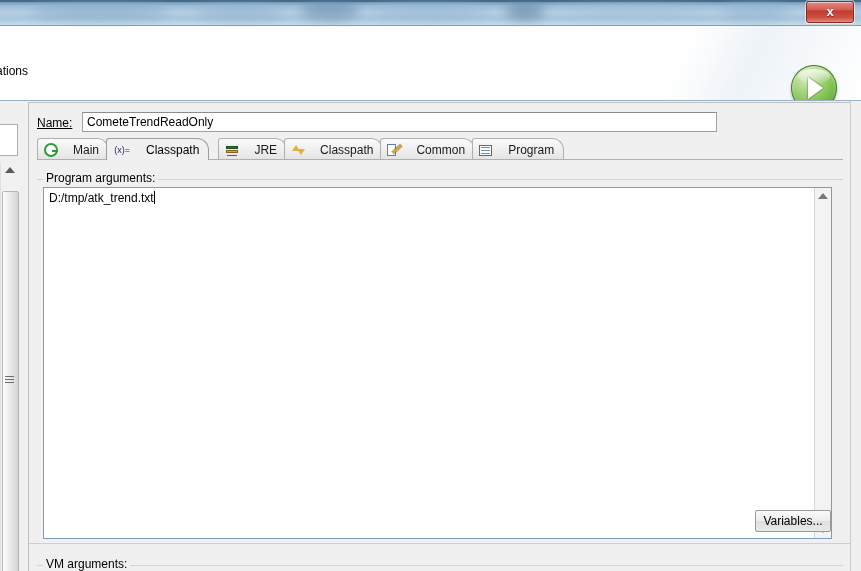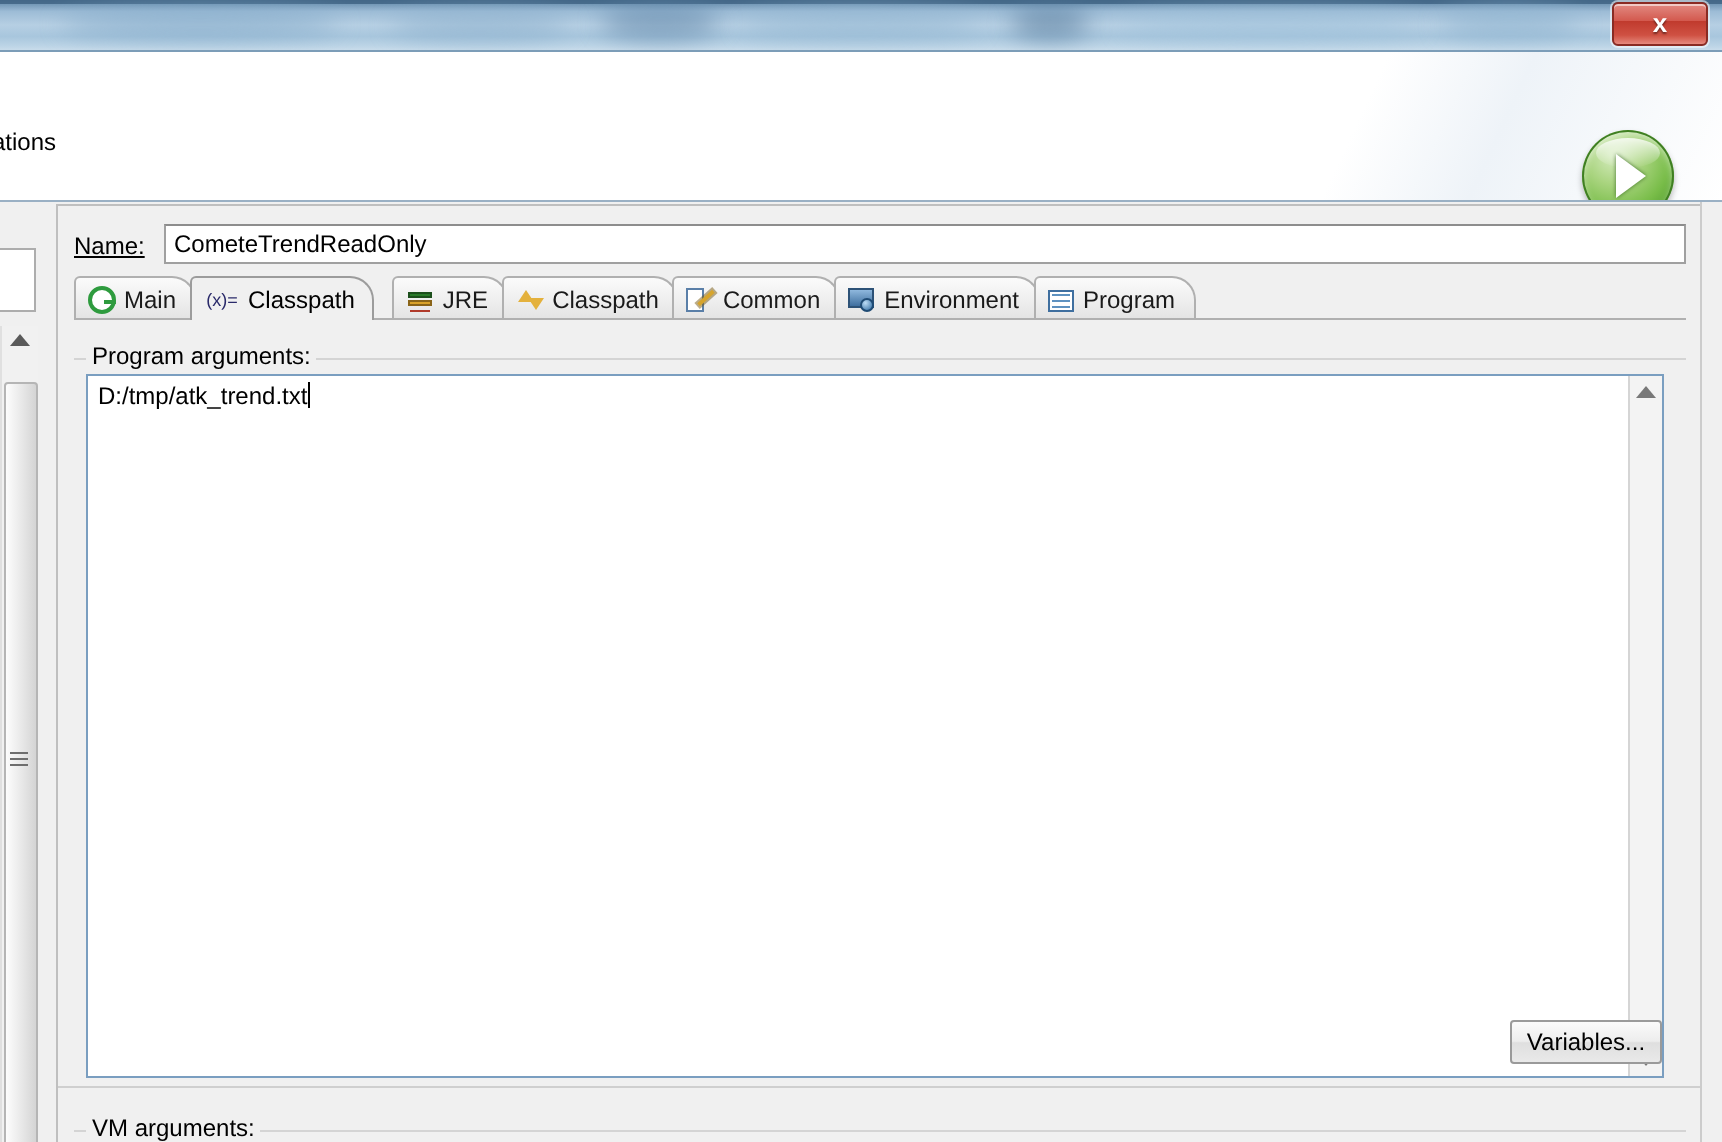--- a/index.html
+++ b/index.html
@@ -233,21 +233,21 @@
   .name-label {
     position: absolute;
     left: 0; top: 4px;
     font-size: 12px;
     white-space: nowrap;
     text-decoration: underline;
   }
   .name-input {
     position: absolute;
     left: 45px; top: 0;
-    width: 761px;
+    width: 635px;
     height: 20px;
     box-sizing: border-box;
     background: #ffffff;
     border: 1px solid #a0a0a0;
     border-top-color: #8d8d8d;
     padding: 5px 4px;
     font-family: "Liberation Sans", sans-serif;
     font-size: 12px;
     line-height: 18px;
     color: #000000;
@@ -269,21 +269,21 @@
     background: #b0b0b0;
   }
   .tab {
     position: relative;
     float: left;
     height: 21px;
     padding: 0 9px 0 6px;
     margin-right: -3px;
     display: flex;
     align-items: center;
-    gap: 4px;
+    gap: 15px;
     font-size: 12px;
     white-space: nowrap;
     cursor: pointer;
     border: 1px solid #b0b0b0;
     border-bottom: none;
     border-radius: 3px 12px 0 0;
     background: linear-gradient(to bottom, #fbfbfb, #eeeeee 55%, #e3e3e3);
     color: #1a1a1a;
   }
   .tab.selected {
@@ -600,24 +600,20 @@
         </div>
         <div class="tab">
           <span class="ticon ic-classpath"></span>
           <span>Classpath</span>
         </div>
         <div class="tab">
           <span class="ticon ic-source"></span>
           <span>Common</span>
         </div>
         <div class="tab">
-          <span class="ticon ic-env"></span>
-          <span>Environment</span>
-        </div>
-        <div class="tab">
           <span class="ticon ic-common"></span>
           <span>Program</span>
         </div>
         <div class="tabbar-baseline"></div>
       </div>
 
       <div class="tab-body">
 
         <div class="group" style="top:12px;">
           <div class="group-line"></div>

